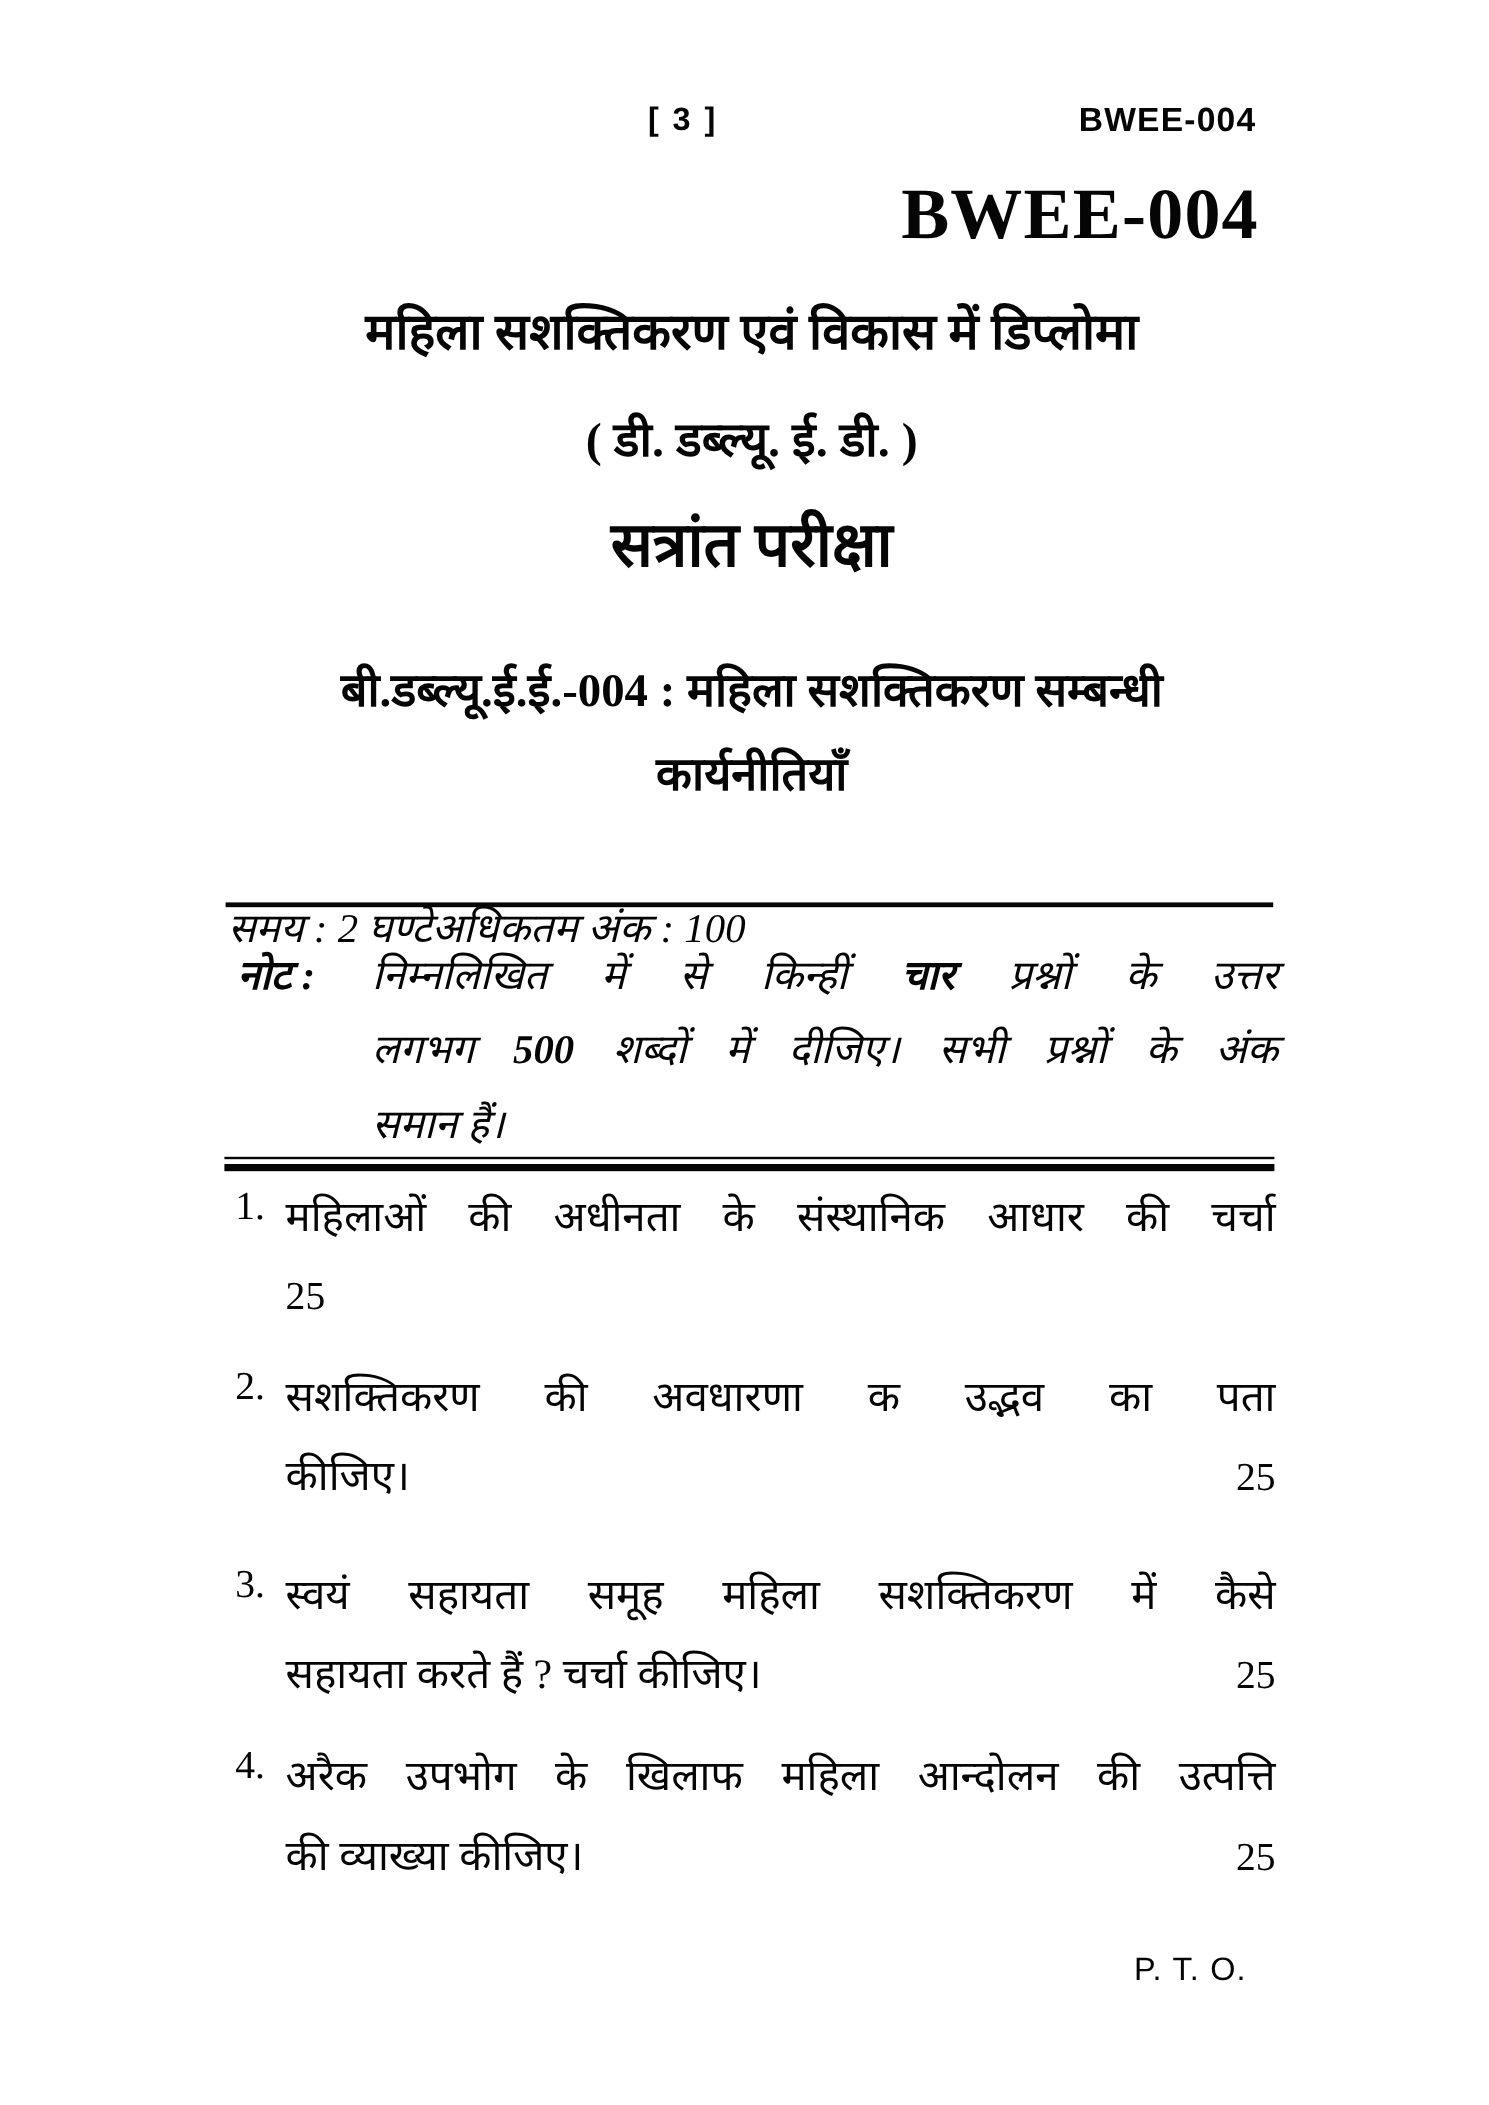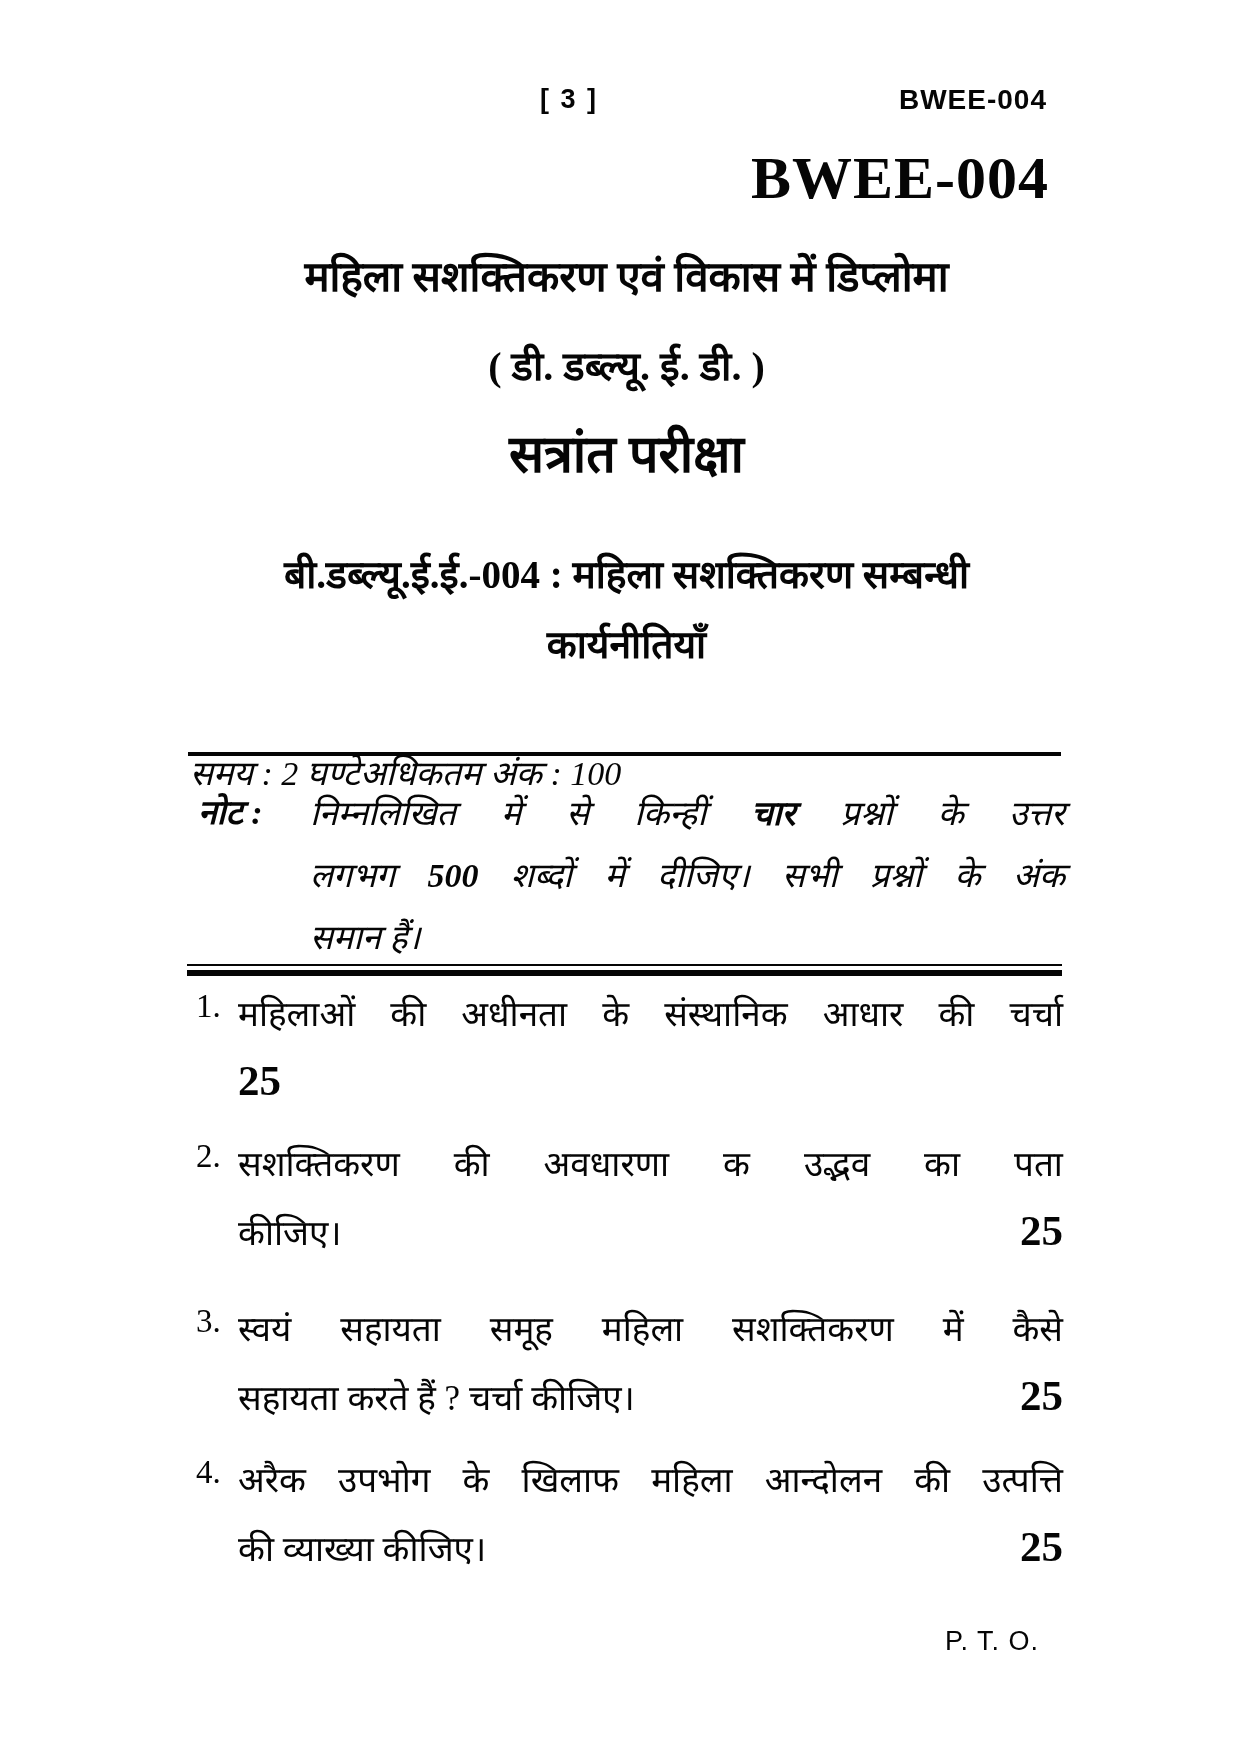--- a/index.html
+++ b/index.html
@@ -81,21 +81,21 @@
   .q2{top:1138px;}
   .q3{top:1303px;}
   .q4{top:1454px;}
   .q-num{
     position:absolute;left:6px;top:0;
     width:60px;font-size:33px;
   }
   .q-body{margin-left:48px;}
   .q-line{height:66px;line-height:54px;}
   .q-last{display:flex;justify-content:space-between;align-items:baseline;}
-  .q-marks{font-size:43px;font-weight:bold;}
+  .q-marks{font-size:33px;}
 
   
   .jrow{display:flex;justify-content:space-between;}
   .jrow .bold{font-weight:bold;}
 
   .pto{
     position:absolute;top:1626px;right:202px;
     font-weight:normal;font-size:27px;letter-spacing:1px;
   }
 </style>

